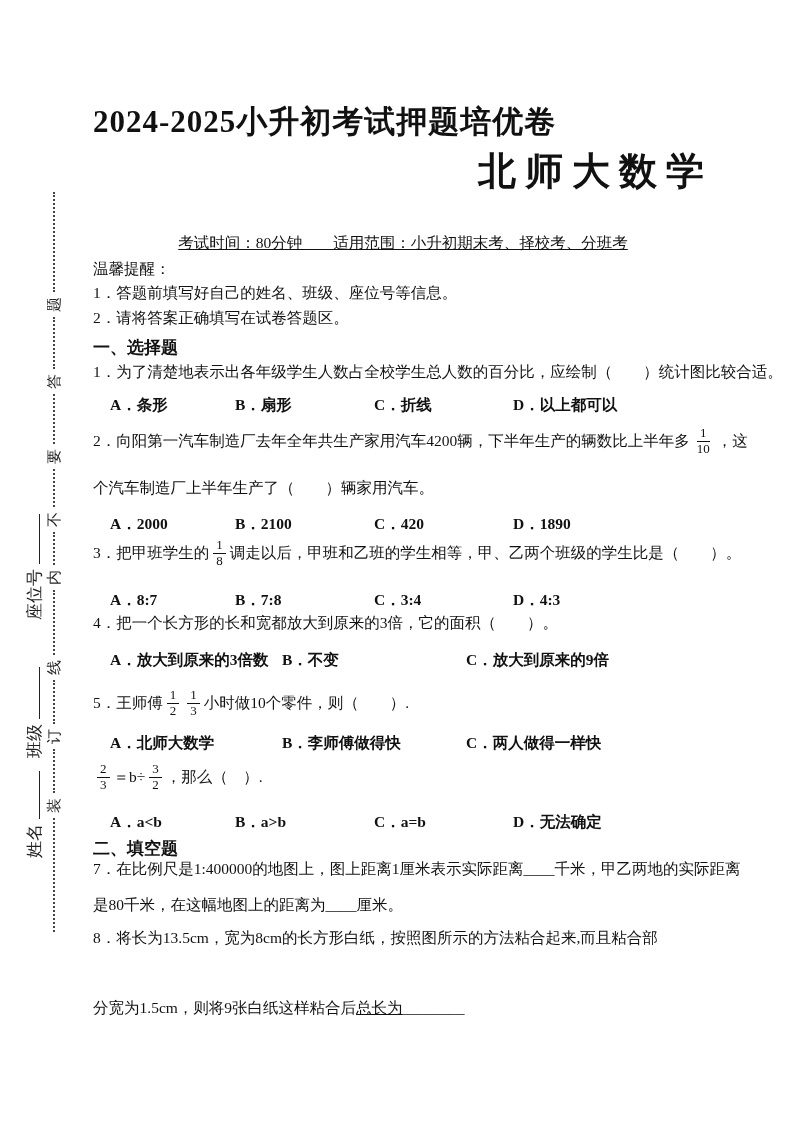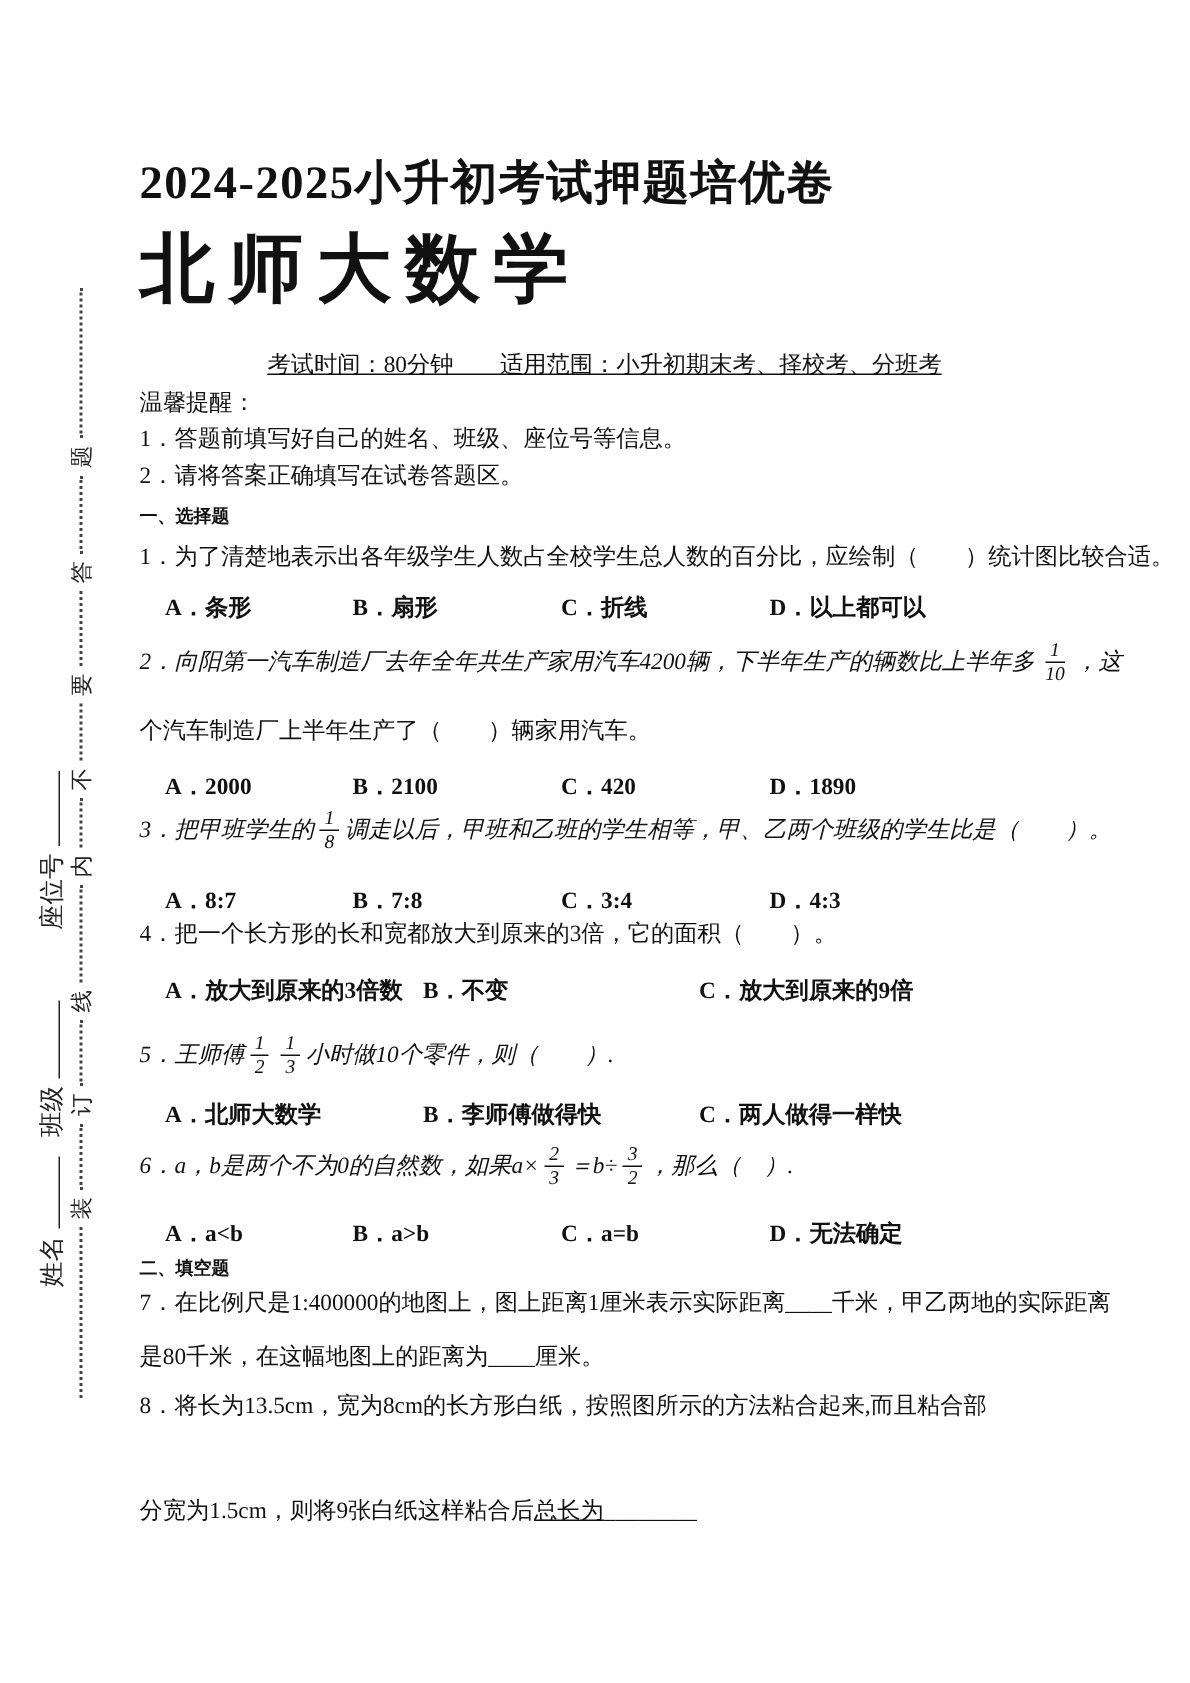--- a/index.html
+++ b/index.html
@@ -6,33 +6,33 @@
   body {
     width:793px; height:1122px; position:relative; background:#ffffff;
     font-family:"Liberation Serif","DejaVu Serif",serif; color:#111;
     overflow:hidden;
   }
   .abs { position:absolute; white-space:nowrap; }
 
   
   .title1 { left:93px; top:101px; width:620px; text-align:left;
             font-size:31px; font-weight:bold; letter-spacing:1px; }
-  .title2 { left:93px; top:146px; width:620px; text-align:left;
-            font-size:50px; letter-spacing:9px; font-weight:600; }
+  .title2 { left:93px; top:146px; width:620px; text-align:right;
+            font-size:38px; letter-spacing:9px; font-weight:600; }
   .info   { left:93px; top:233px; width:620px; text-align:center; font-size:15.5px;text-decoration:underline; }
 
   
   .remind { left:93px; top:259px; font-size:15.5px; }
   .n1     { left:93px; top:283px; font-size:15.5px; }
   .n2     { left:93px; top:308px; font-size:15.5px; }
 
   
-  .sec    { font-size:12px; font-weight:bold; }
+  .sec    { font-size:17px; font-weight:bold; }
   .qt     { font-size:15.5px; line-height:20px; }
-  .qf     { display:flex; align-items:center; font-size:15.5px;font-style:italic; }
+  .qf     { display:flex; align-items:center; font-size:15.5px; }
   .qf span{ white-space:nowrap; }
 
   .sec1   { left:93px; top:336px; }
   .q1     { left:93px; top:362px; }
   .q1o    { left:93px; top:395px; }
   .q2     { left:93px; top:419px; height:44px; }
   .q2l2   { left:93px; top:478px; }
   .q2o    { left:93px; top:514px; }
   .q3     { left:93px; top:531px; height:44px; }
   .q3o    { left:93px; top:590px; }
@@ -188,21 +188,20 @@
         </span>
       <span>小时做10个零件，则（　　）.</span>
     </div>
     <div class="opts opts3 q5o">
       <span class="o0">A．北师大数学</span>
       <span class="o1">B．李师傅做得快</span>
       <span class="o2">C．两人做得一样快</span>
     </div>
 
     <div class="abs qf q6">
-      <span>6．a，b是两个不为0的自然数，如果a×</span>
       <span class="frac">
           <span class="fn">2</span>
           <span class="fd">3</span>
         </span>
       <span>＝b÷</span>
       <span class="frac">
           <span class="fn">3</span>
           <span class="fd">2</span>
         </span>
       <span>，那么（　）.</span>

